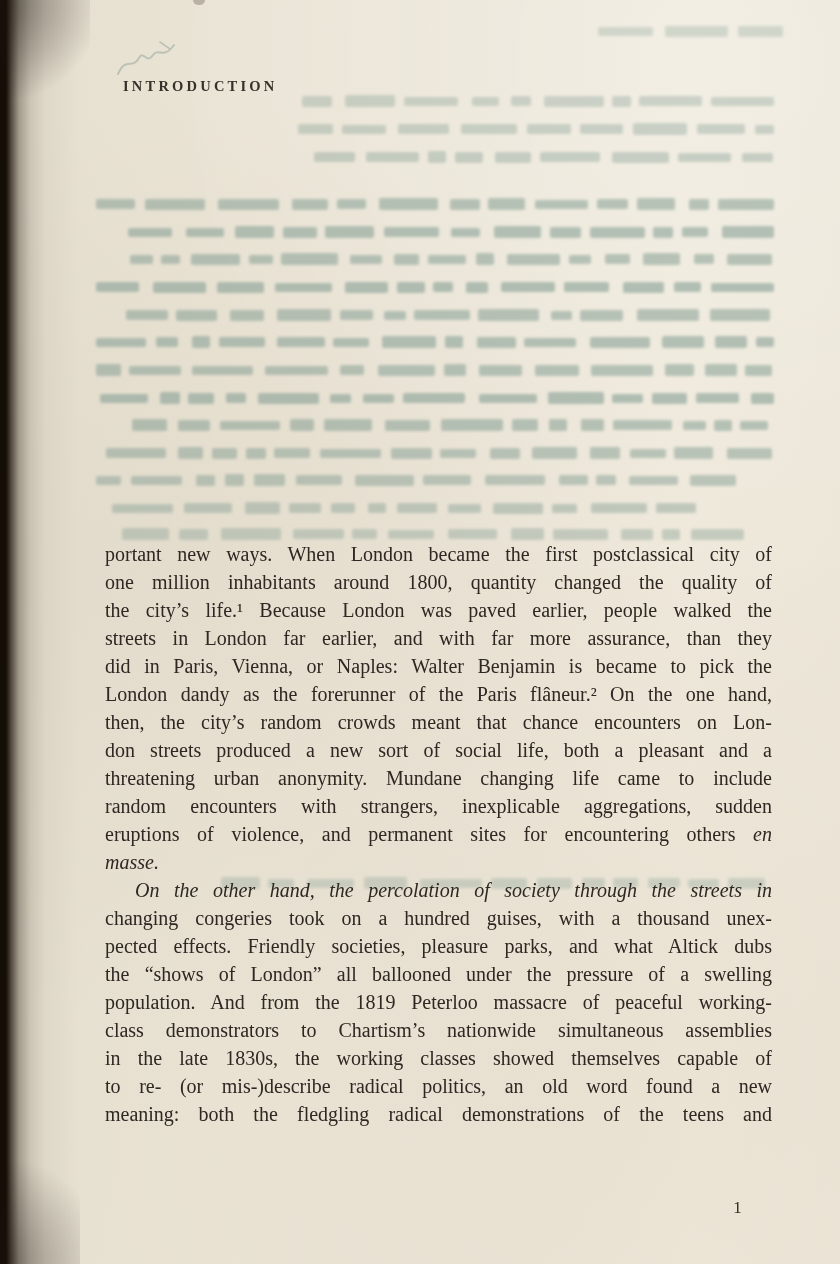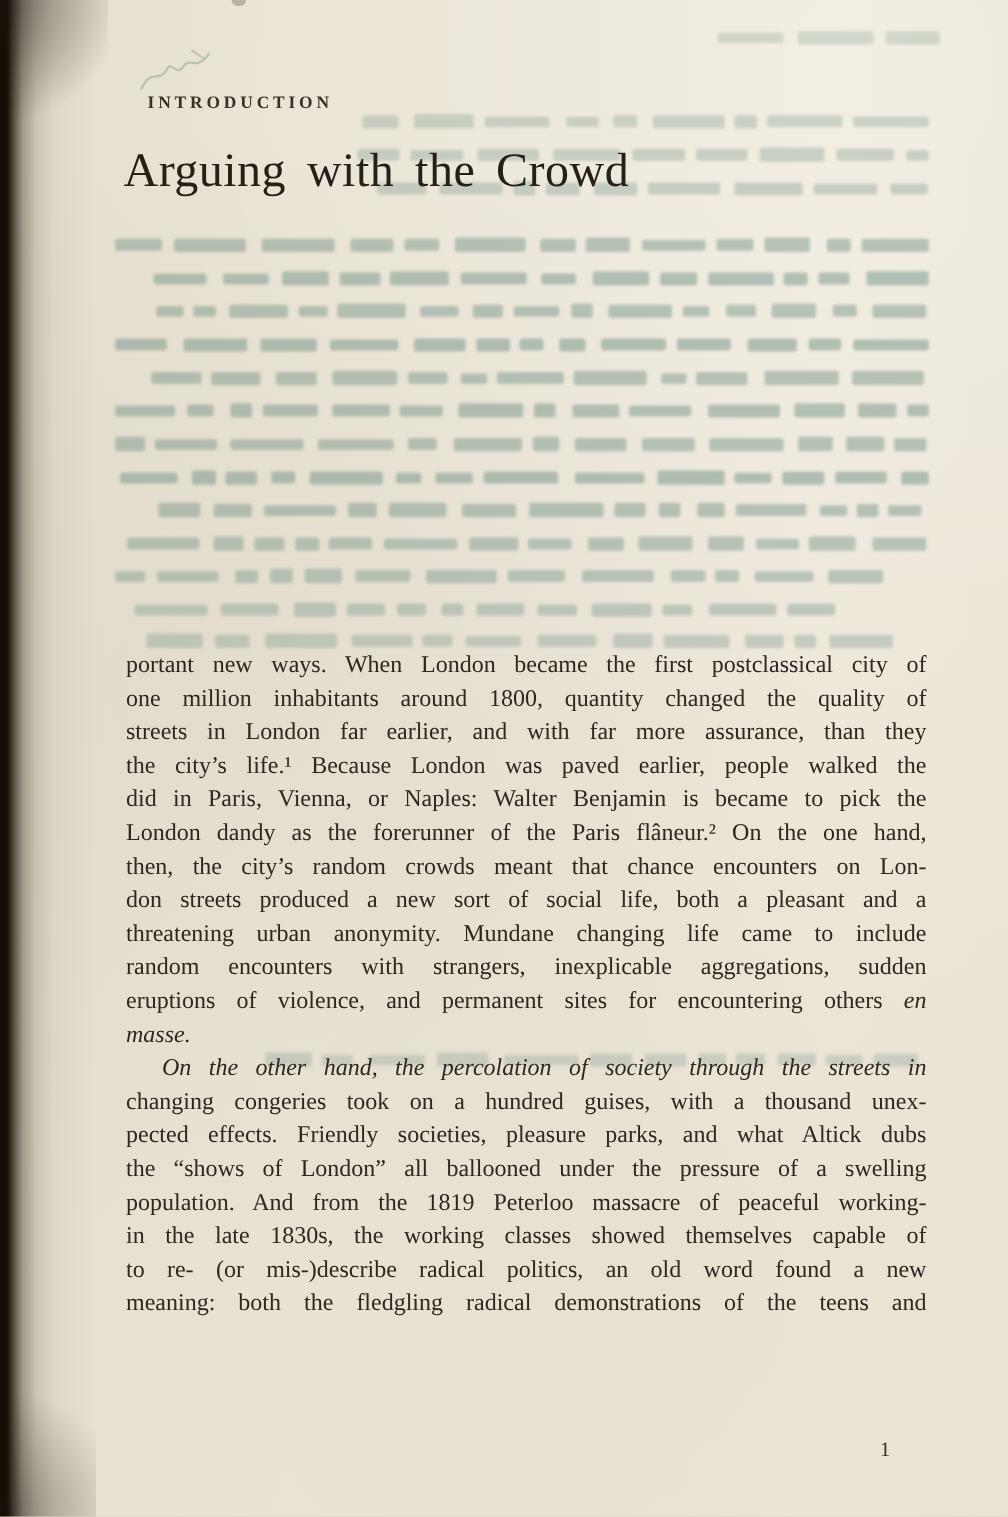--- a/index.html
+++ b/index.html
@@ -333,40 +333,40 @@
   <div class="corner-shade-bottom"></div>
   <div class="edge-fleck"></div>
 
   <svg class="scribble" viewBox="0 0 70 50">
     <path d="M6 40 C14 22, 20 36, 27 24 C31 15, 34 31, 41 21 C47 13, 51 26, 62 11" fill="none" stroke="#93a29a" stroke-width="2" stroke-linecap="round"></path>
     <path d="M48 8 l10 7" fill="none" stroke="#93a29a" stroke-width="1.6" stroke-linecap="round"></path>
   </svg>
 
   <div class="kicker">INTRODUCTION</div>
 
-  <h1 class="title">Arguing with the Crowd</h1>
 
   <div class="bodytext" id="bodytext">
       <div class="bodyline">portant new ways. When London became the first postclassical city of</div>
       <div class="bodyline">one million inhabitants around 1800, quantity changed the quality of</div>
+      <div class="bodyline">the city’s life.¹ Because London was paved earlier, people walked the</div>
       <div class="bodyline">streets in London far earlier, and with far more assurance, than they</div>
-      <div class="bodyline">the city’s life.¹ Because London was paved earlier, people walked the</div>
       <div class="bodyline">did in Paris, Vienna, or Naples: Walter Benjamin is became to pick the</div>
       <div class="bodyline">London dandy as the forerunner of the Paris flâneur.² On the one hand,</div>
       <div class="bodyline">then, the city’s random crowds meant that chance encounters on Lon-</div>
       <div class="bodyline">don streets produced a new sort of social life, both a pleasant and a</div>
       <div class="bodyline">threatening urban anonymity. Mundane changing life came to include</div>
       <div class="bodyline">random encounters with strangers, inexplicable aggregations, sudden</div>
       <div class="bodyline">eruptions of violence, and permanent sites for encountering others <em>en</em></div>
       <div class="bodyline lastline"><em>masse.</em></div>
       <div class="bodyline indent">On the other hand, the percolation of society through the streets in</div>
       <div class="bodyline">changing congeries took on a hundred guises, with a thousand unex-</div>
       <div class="bodyline">pected effects. Friendly societies, pleasure parks, and what Altick dubs</div>
       <div class="bodyline">the “shows of London” all ballooned under the pressure of a swelling</div>
       <div class="bodyline">population. And from the 1819 Peterloo massacre of peaceful working-</div>
+      <div class="bodyline">class demonstrators to Chartism’s nationwide simultaneous assemblies</div>
       <div class="bodyline">in the late 1830s, the working classes showed themselves capable of</div>
       <div class="bodyline">to re- (or mis-)describe radical politics, an old word found a new</div>
       <div class="bodyline">meaning: both the fledgling radical demonstrations of the teens and</div>
     </div>
 
   <div class="pagenum">1</div>
 
 </div>
 
 </body></html>

